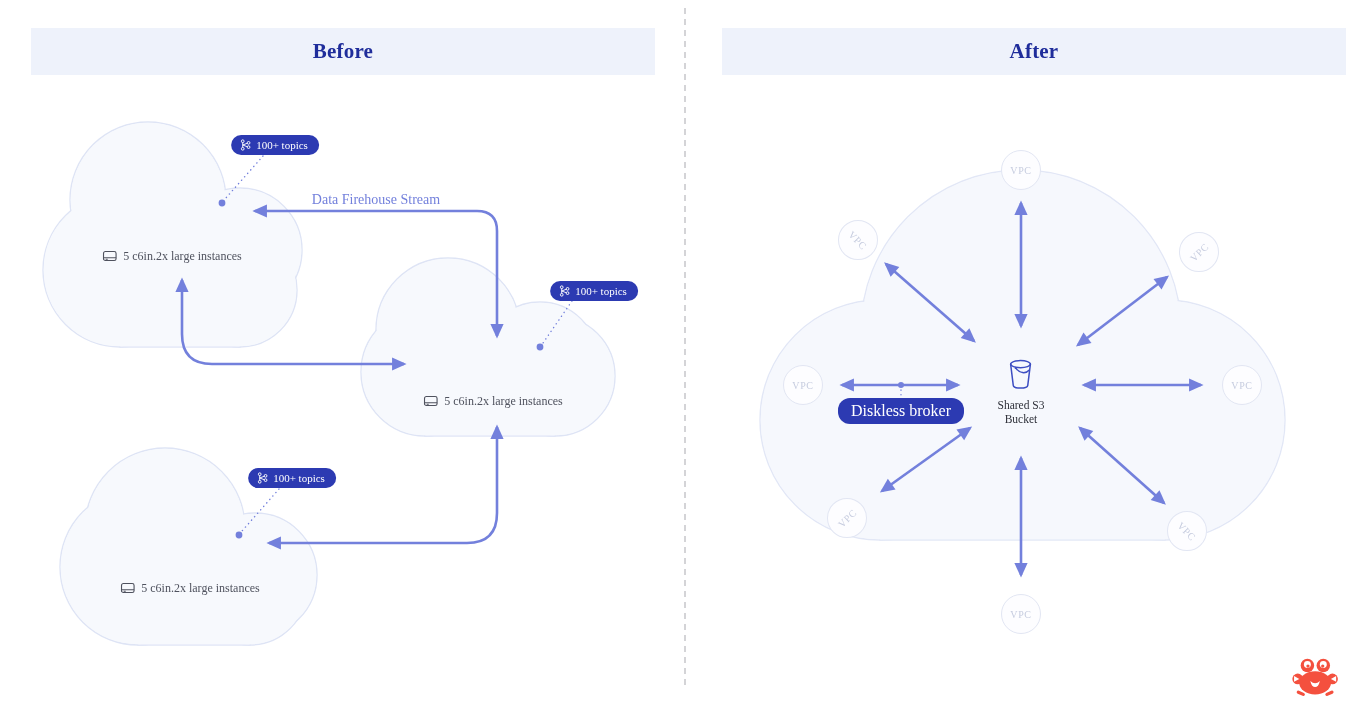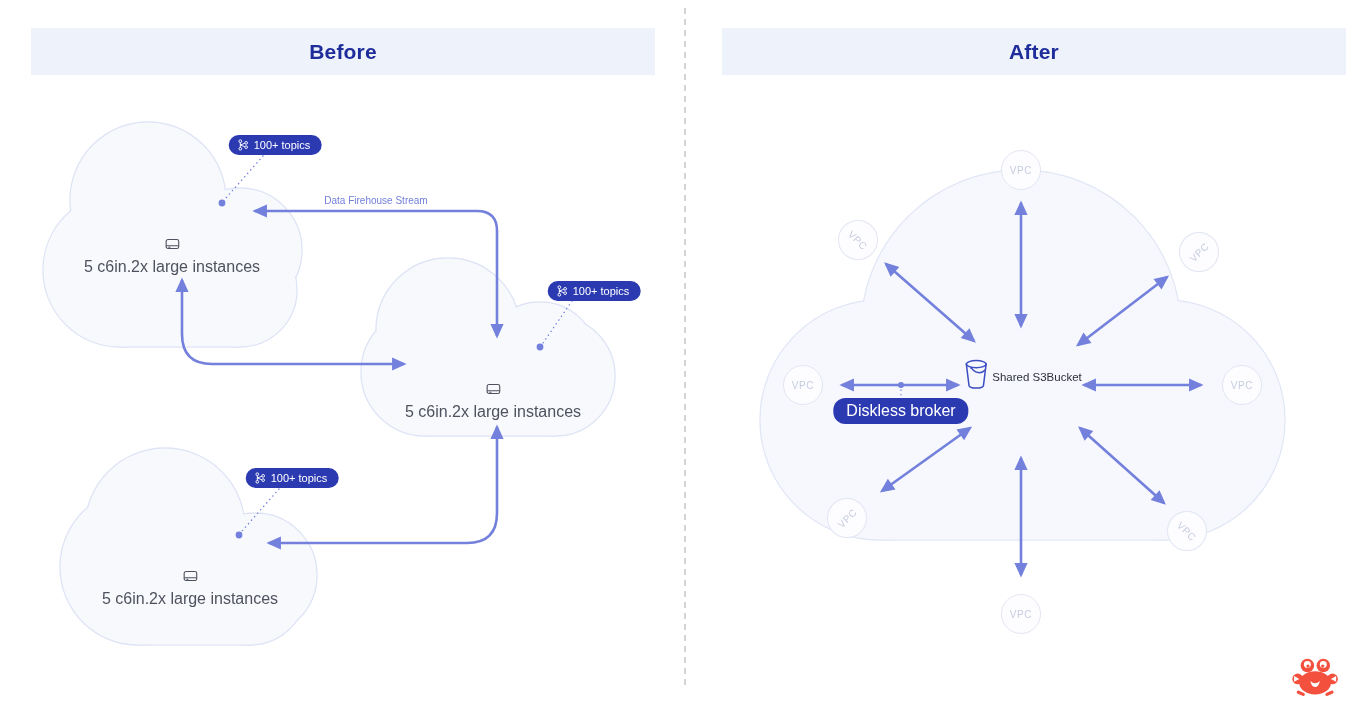--- a/index.html
+++ b/index.html
@@ -1,37 +1,37 @@
 <!DOCTYPE html>
 <html><head>
 <meta charset="utf-8">
 <style>
   html,body{margin:0;padding:0;background:#ffffff;}
   .canvas{position:relative;width:1368px;height:706px;background:#ffffff;
-          font-family:Liberation Sans, sans-serif;overflow:hidden;text-align:center;}
+          font-family:Liberation Serif, serif;overflow:hidden;text-align:center;}
   .hdr{position:absolute;top:28px;width:624px;height:47px;background:#EEF2FB;
        display:flex;align-items:center;justify-content:center;
        font-size:21px;font-weight:bold;color:#1F2D9B;letter-spacing:.2px;}
   .hdr-before{left:31px;}
   .hdr-after{left:713px;margin-left:9px;}
   .divider{position:absolute;left:684px;top:8px;width:2px;height:678px;
            background:repeating-linear-gradient(to bottom,#D4D4D7 0 6px,transparent 6px 11px);}
   svg.layer{position:absolute;left:0;top:0;}
   .badge{position:absolute;transform:translate(-50%,-50%);background:#2C3AB2;color:#ffffff;
          border-radius:12px;padding:4px 11px 4px 8px;font-size:11px;font-weight:500;
          display:flex;align-items:center;gap:5px;white-space:nowrap;}
   .inst{position:absolute;transform:translate(-50%,-50%);display:flex;align-items:center;gap:6px;
-        color:#4F525E;font-size:16px;white-space:nowrap;flex-direction:column;}
+        color:#4F525E;font-size:12px;white-space:nowrap;}
   .stream-label{position:absolute;transform:translate(-50%,-50%);color:#7380DC;
-                font-size:10px;white-space:nowrap;}
+                font-size:14px;white-space:nowrap;}
   .vpc{position:absolute;width:40px;height:40px;border-radius:50%;background:#FDFDFF;
        border:1px solid #E2E6F3;box-sizing:border-box;display:flex;align-items:center;
        justify-content:center;font-size:10px;color:#C6CCDF;letter-spacing:.6px;}
   .bucket-block{position:absolute;left:1021px;top:356px;transform:translateX(-50%);
-                display:flex;flex-direction:row;align-items:center;}
+                display:flex;flex-direction:column;align-items:center;}
   .bucket-block .line{font-size:11.5px;font-weight:500;color:#2E3039;line-height:14px;}
   .bucket-block svg{margin-bottom:6px;}
   .broker-badge{position:absolute;left:901px;top:411px;transform:translate(-50%,-50%);
                 background:#2C3AB2;color:#ffffff;border-radius:12px;padding:4px 13px;
                 font-size:16px;font-weight:500;white-space:nowrap;}
   .crab{position:absolute;left:1291px;top:655px;}
 </style>
 </head>
 <body>
 

